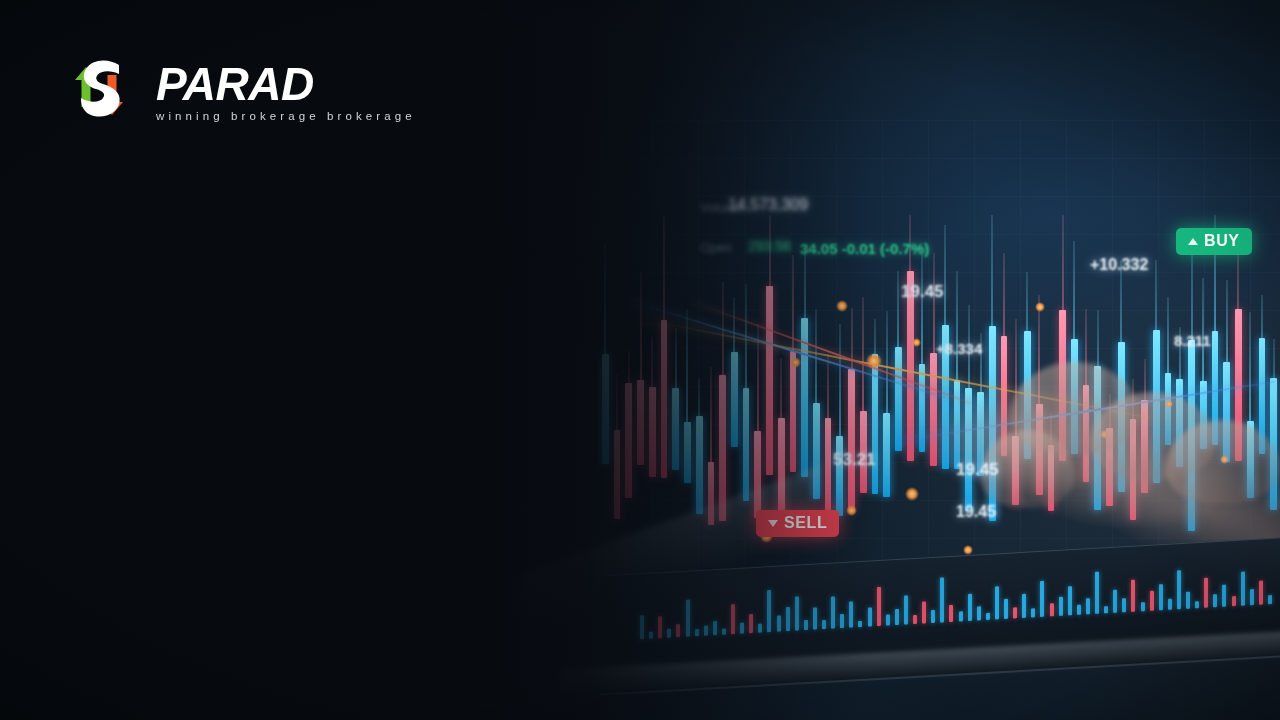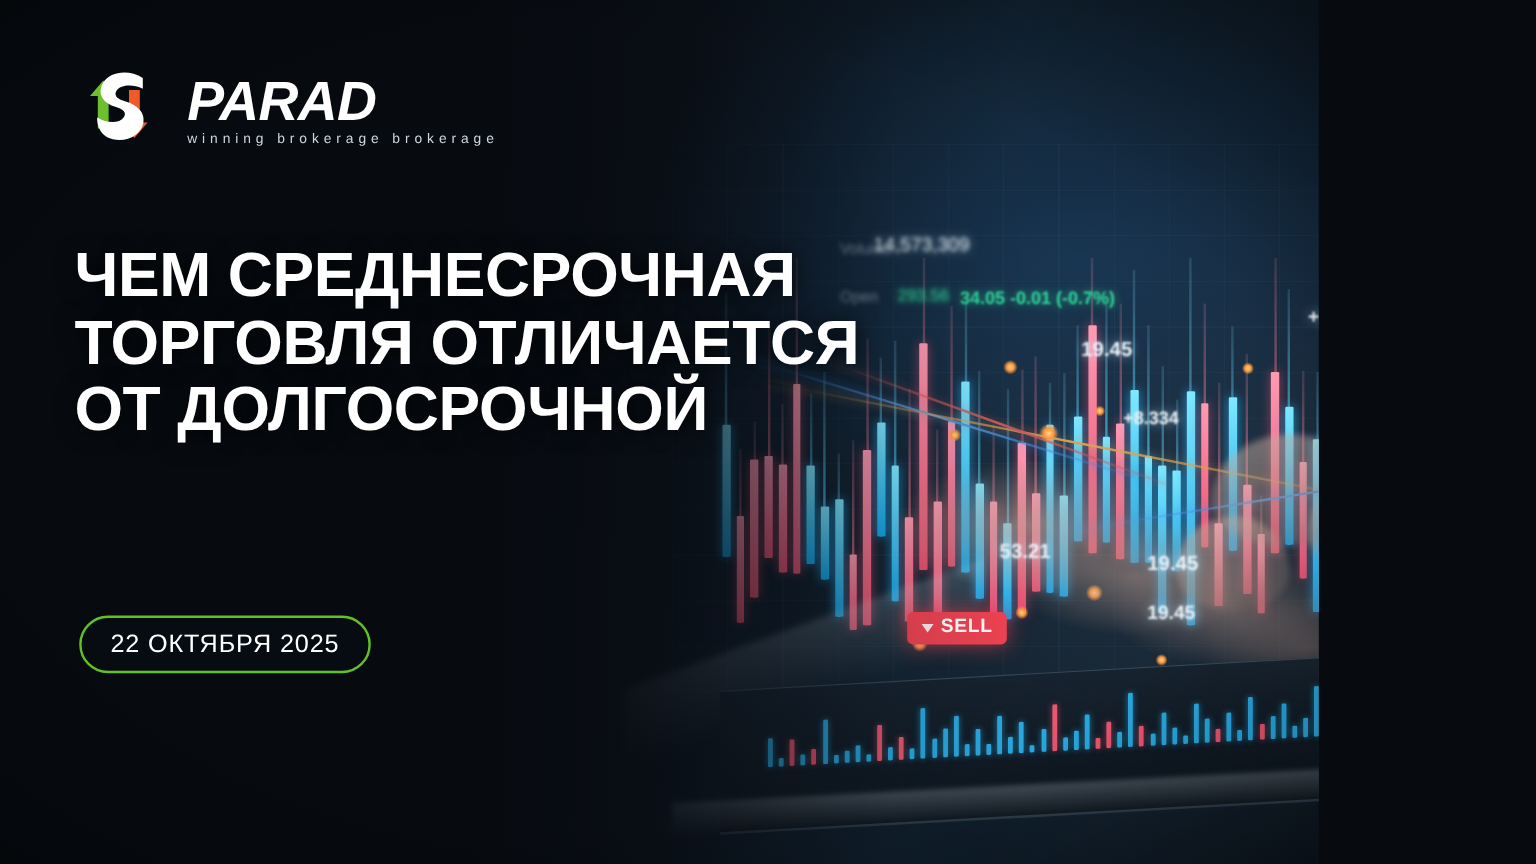--- a/index.html
+++ b/index.html
@@ -2,21 +2,21 @@
 <html lang="ru"><head>
 <meta charset="utf-8">
 <title>ParadTrade</title>
 <style>
   * { margin:0; padding:0; box-sizing:border-box; }
   html,body { width:1280px; height:720px; overflow:hidden; background:#070b10; }
   body { font-family:"Liberation Sans", sans-serif; }
 
   .stage {
     position:relative;
-    width:1099px; height:720px;
+    width:1280px; height:720px;
     background:#080c12;
     overflow:hidden;
   }
 
   
   .photo {
     position:absolute; inset:0;
     background:
       radial-gradient(ellipse 55% 45% at 82% 30%, rgba(30,70,110,.55), transparent 70%),
       radial-gradient(ellipse 50% 60% at 95% 62%, rgba(60,80,100,.45), transparent 72%),
@@ -420,22 +420,16 @@
       </svg>
     </div>
     <div class="logo-text">
       <div class="logo-word">
         <span class="lw-a">PARAD</span>
       </div>
       <div class="logo-tag">winning brokerage brokerage</div>
     </div>
   </div>
 
-  <div class="headline">
-    <div>ЧЕМ СРЕДНЕСРОЧНАЯ</div>
-    <div>ТОРГОВЛЯ ОТЛИЧАЕТСЯ</div>
-    <div>ОТ ДОЛГОСРОЧНОЙ</div>
-  </div>
-
-
-  <div class="date-badge">22 ОКТЯБРЯ 2025</div>
+
+
 
 </div>
 
 </body></html>

